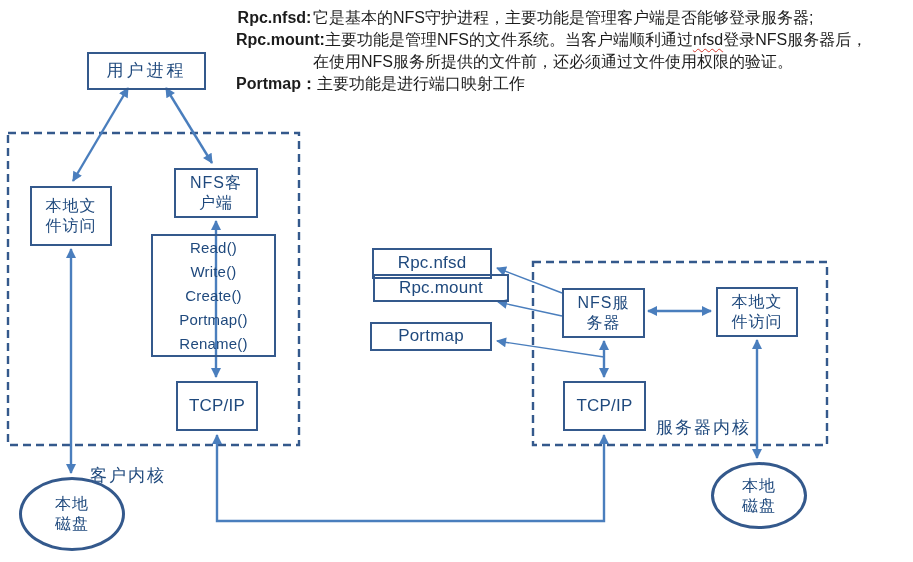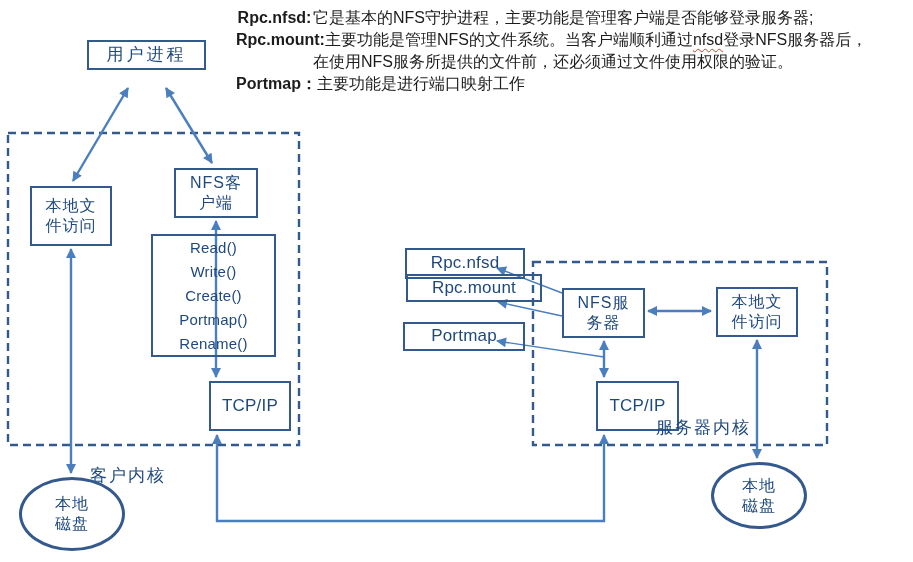--- a/index.html
+++ b/index.html
@@ -12,21 +12,21 @@
 
   
   .box{
     position:absolute;box-sizing:border-box;
     border:2.5px solid #34598c;background:transparent;
     color:#1f497d;display:flex;align-items:center;justify-content:center;
     text-align:center;white-space:pre-line;line-height:1.22;
   }
   .cjk1{font-size:17px;letter-spacing:3px;}
   .cjk2{font-size:16px;letter-spacing:1px;}
-  .latin{font-size:17px;letter-spacing:0.2px;margin-left:33px;}
+  .latin{font-size:17px;letter-spacing:0.2px;}
   .ellipse{border-radius:50%;border-width:3px;}
   .kernel-label{
     position:absolute;color:#1f497d;font-size:17px;letter-spacing:2px;
     white-space:nowrap;
   }
   .syscalls{flex-direction:column;font-size:15px;line-height:24px;letter-spacing:0.2px;}
   .syscalls span{display:block;}
 
   
   .annotation{
@@ -87,21 +87,21 @@
     </div>
     <div class="ann-line">
       <span class="ann-label"></span>
     </div>
     <div class="ann-line">
       <span class="ann-label">Portmap：</span>
       <span>主要功能是进行端口映射工作</span>
     </div>
   </div>
 
-  <div class="box cjk1" style="left:87px;top:40px;width:119px;height:30px;">用户进程</div>
+  <div class="box cjk1" style="left:87px;top:52px;width:119px;height:38px;">用户进程</div>
 
   <div class="box cjk2" style="left:30px;top:186px;width:82px;height:60px;">本地文
 件访问</div>
 
   <div class="box cjk2" style="left:174px;top:168px;width:84px;height:50px;">NFS客
 户端</div>
 
   <div class="box syscalls" style="left:151px;top:234px;width:125px;height:123px;">
     <span>Read()</span>
     <span>Write()</span>

